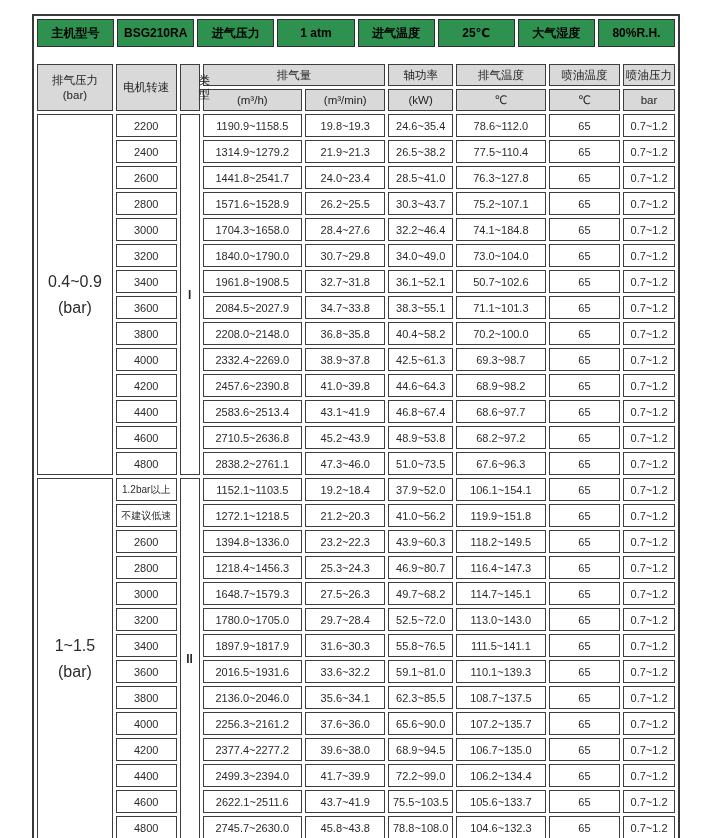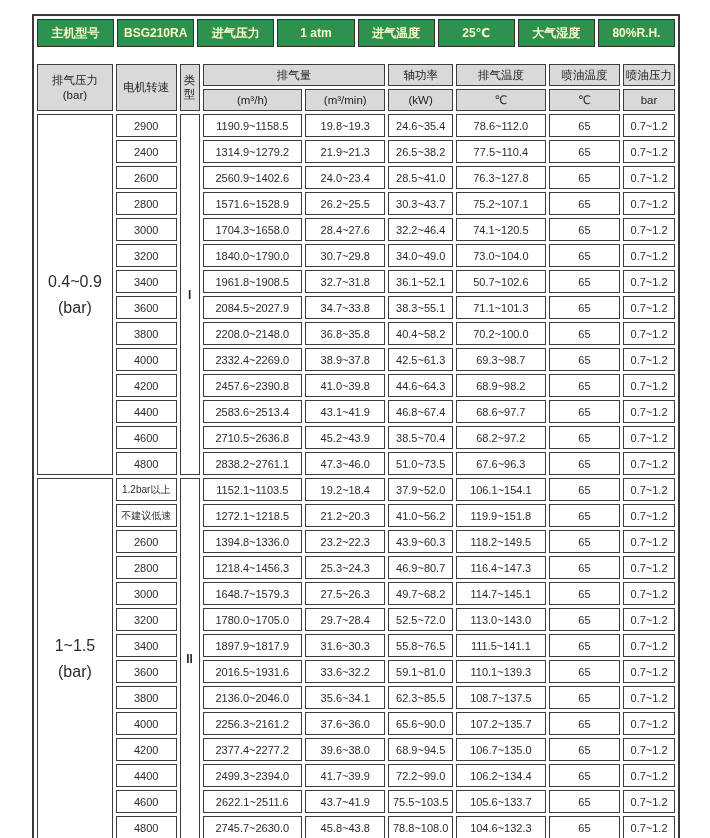--- a/index.html
+++ b/index.html
@@ -21,21 +21,21 @@
     width: 100%;
     border-collapse: separate;
     border-spacing: 3px;
     table-layout: fixed;
   }
   
   .green-table td {
     height: 26px;
     background: #2e9150;
     border: 1px solid #2f2f2f;
-    color: #fef9c3;
+    color: #000000;
     font-size: 12px;
     font-weight: bold;
     text-align: center;
     vertical-align: middle;
     padding: 0;
     overflow: hidden;
     white-space: nowrap;
   }
   
   .main-table { margin-top: 11px; }
@@ -66,21 +66,21 @@
   .main-table td.pressure-cell {
     font-size: 16px;
     line-height: 1.6;
     white-space: normal;
   }
   .main-table td.type-cell {
     font-weight: bold;
     font-size: 12px;
   }
   .main-table td.speed-small { font-size: 10px; }
-  th.type-head { white-space: normal; line-height: 1.15; padding: 0 3px; }
+  th.type-head { white-space: normal; line-height: 1.15; padding: 0 18px; }
 </style>
 </head>
 <body>
 
 <div class="table-wrap">
 
   <table class="green-table">
     <colgroup>
       <col style="width:12.5%">
         <col style="width:12.5%">
@@ -139,62 +139,62 @@
         <th>℃</th>
         <th>bar</th>
       </tr>
     </thead>
     <tbody id="tbody-main">
         <tr>
           <td class="pressure-cell" rowspan="14">
             <div>0.4~0.9</div>
             <div>(bar)</div>
           </td>
-          <td>2900</td>
+          <td>2200</td>
           <td class="type-cell" rowspan="14">I</td>
           <td>1190.9~1158.5</td>
           <td>19.8~19.3</td>
           <td>24.6~35.4</td>
           <td>78.6~112.0</td>
           <td>65</td>
           <td>0.7~1.2</td>
         </tr>
         <tr>
           <td>2400</td>
           <td>1314.9~1279.2</td>
           <td>21.9~21.3</td>
           <td>26.5~38.2</td>
           <td>77.5~110.4</td>
           <td>65</td>
           <td>0.7~1.2</td>
         </tr>
         <tr>
           <td>2600</td>
-          <td>2560.9~1402.6</td>
+          <td>1441.8~2541.7</td>
           <td>24.0~23.4</td>
           <td>28.5~41.0</td>
           <td>76.3~127.8</td>
           <td>65</td>
           <td>0.7~1.2</td>
         </tr>
         <tr>
           <td>2800</td>
           <td>1571.6~1528.9</td>
           <td>26.2~25.5</td>
           <td>30.3~43.7</td>
           <td>75.2~107.1</td>
           <td>65</td>
           <td>0.7~1.2</td>
         </tr>
         <tr>
           <td>3000</td>
           <td>1704.3~1658.0</td>
           <td>28.4~27.6</td>
           <td>32.2~46.4</td>
-          <td>74.1~120.5</td>
+          <td>74.1~184.8</td>
           <td>65</td>
           <td>0.7~1.2</td>
         </tr>
         <tr>
           <td>3200</td>
           <td>1840.0~1790.0</td>
           <td>30.7~29.8</td>
           <td>34.0~49.0</td>
           <td>73.0~104.0</td>
           <td>65</td>
@@ -251,21 +251,21 @@
           <td>43.1~41.9</td>
           <td>46.8~67.4</td>
           <td>68.6~97.7</td>
           <td>65</td>
           <td>0.7~1.2</td>
         </tr>
         <tr>
           <td>4600</td>
           <td>2710.5~2636.8</td>
           <td>45.2~43.9</td>
-          <td>38.5~70.4</td>
+          <td>48.9~53.8</td>
           <td>68.2~97.2</td>
           <td>65</td>
           <td>0.7~1.2</td>
         </tr>
         <tr>
           <td>4800</td>
           <td>2838.2~2761.1</td>
           <td>47.3~46.0</td>
           <td>51.0~73.5</td>
           <td>67.6~96.3</td>

